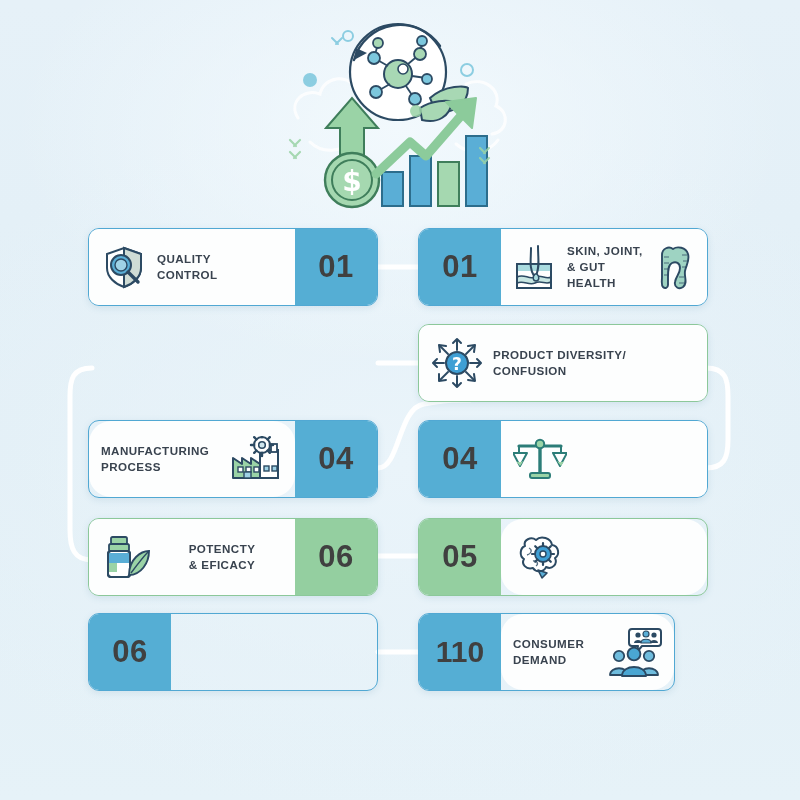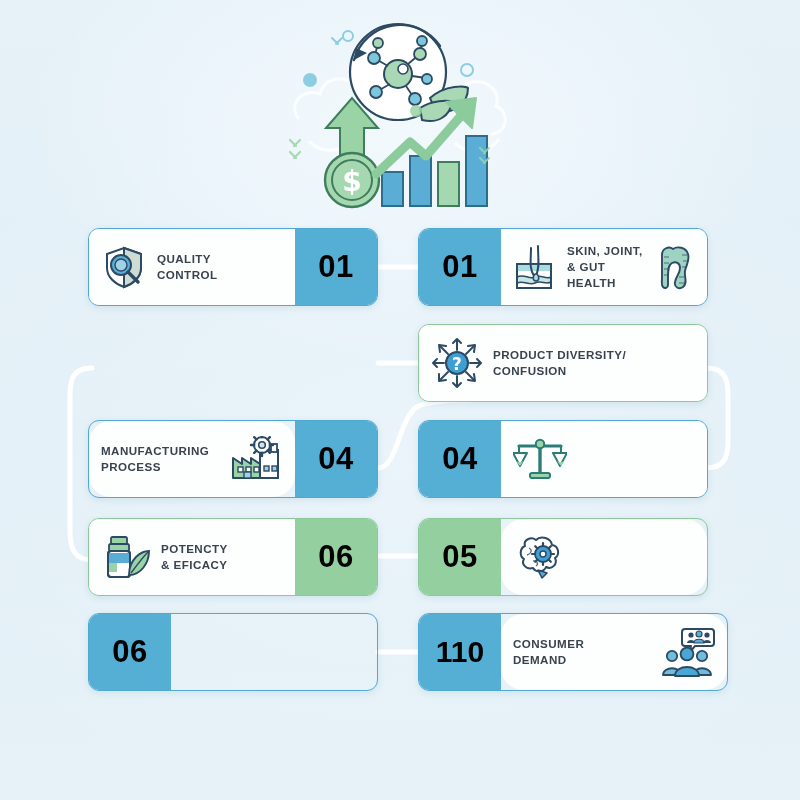--- a/index.html
+++ b/index.html
@@ -54,21 +54,21 @@
     gap:10px;
     padding:0 12px;
     min-width:0;
   }
   .body.text-first{justify-content:flex-start;border-radius:22px;}
 
   .num{
     width:82px;
     flex:0 0 82px;
     display:flex;align-items:center;justify-content:center;
-    color:#000000;
+    color:#404040;
     font-size:31px;
     font-weight:700;
     letter-spacing:.5px;
   }
   .num.blue{background:#55aed4;}
   .num.green{background:#94cfa0;}
   .num.wide{font-size:30px;letter-spacing:0px;}
 
   .label{
     color:#39434f;
@@ -225,21 +225,21 @@
                 <path d="M0 -11 v3.2 M0 11 v-3.2 M-11 0 h3.2 M11 0 h-3.2"></path>
                 <path d="M-7.8 -7.8 l2.3 2.3 M7.8 7.8 l-2.3 -2.3 M7.8 -7.8 l-2.3 2.3 M-7.8 7.8 l2.3 -2.3"></path>
               </g>
             </g>
           </svg>
         </span>
       </div>
       <div class="num blue">04</div>
     </div>
 
-    <div class="card green" style="left:88px;top:518px;width:290px;">
+    <div class="card green" style="left:88px;top:518px;width:290px;text-align:center;">
       <div class="body">
         <span class="ico">
           <svg width="50" height="48" viewBox="0 0 50 48">
             <rect x="10" y="4" width="16" height="7" rx="1.6" fill="#9ad3a6" stroke="#2c4a63" stroke-width="1.8"></rect>
             <rect x="8" y="11" width="20" height="7" rx="1.6" fill="#9ad3a6" stroke="#2c4a63" stroke-width="1.8"></rect>
             <rect x="7" y="18" width="22" height="26" rx="3" fill="#ffffff" stroke="#2c4a63" stroke-width="2"></rect>
             <rect x="7" y="20" width="22" height="10" fill="#5aaed6" stroke="none"></rect>
             <rect x="7" y="30" width="9" height="9" fill="#9ad3a6" stroke="none"></rect>
             <rect x="7" y="18" width="22" height="26" rx="3" fill="none" stroke="#2c4a63" stroke-width="2"></rect>
             <path d="M28 42 C28 26 40 18 48 18 C48 30 40 42 28 42 Z" fill="#9ad3a6" stroke="#2c4a63" stroke-width="1.9"></path>
@@ -352,21 +352,21 @@
                 <path d="M0 -11 v3 M0 11 v-3 M-11 0 h3 M11 0 h-3"></path>
                 <path d="M-7.8 -7.8 l2.2 2.2 M7.8 7.8 l-2.2 -2.2 M7.8 -7.8 l-2.2 2.2 M-7.8 7.8 l2.2 -2.2"></path>
               </g>
             </g>
             <path d="M25 36 L29 44 L34 39 Z" fill="#5aaed6" stroke="#2c4a63" stroke-width="1.6" stroke-linejoin="round"></path>
           </svg>
         </span>
       </div>
     </div>
 
-    <div class="card blue" style="left:418px;top:613px;width:310px;">
+    <div class="card blue" style="left:418px;top:613px;width:257px;">
       <div class="num blue wide">110</div>
       <div class="body text-first">
         <span class="label">CONSUMER
 DEMAND</span>
         <span class="ico">
           <svg width="54" height="50" viewBox="0 0 54 50">
             <path d="M24 2 H50 C52 2 53 3 53 5 V16 C53 18 52 19 50 19 H34 L29 25 L30 19 H24 C22 19 21 18 21 16 V5 C21 3 22 2 24 2 Z" fill="#ffffff" stroke="#2c4a63" stroke-width="2" stroke-linejoin="round"></path>
             <g>
               <circle cx="30" cy="8" r="2.6" fill="#2c4a63"></circle>
               <path d="M26 16 C26 12 34 12 34 16 Z" fill="#2c4a63"></path>

